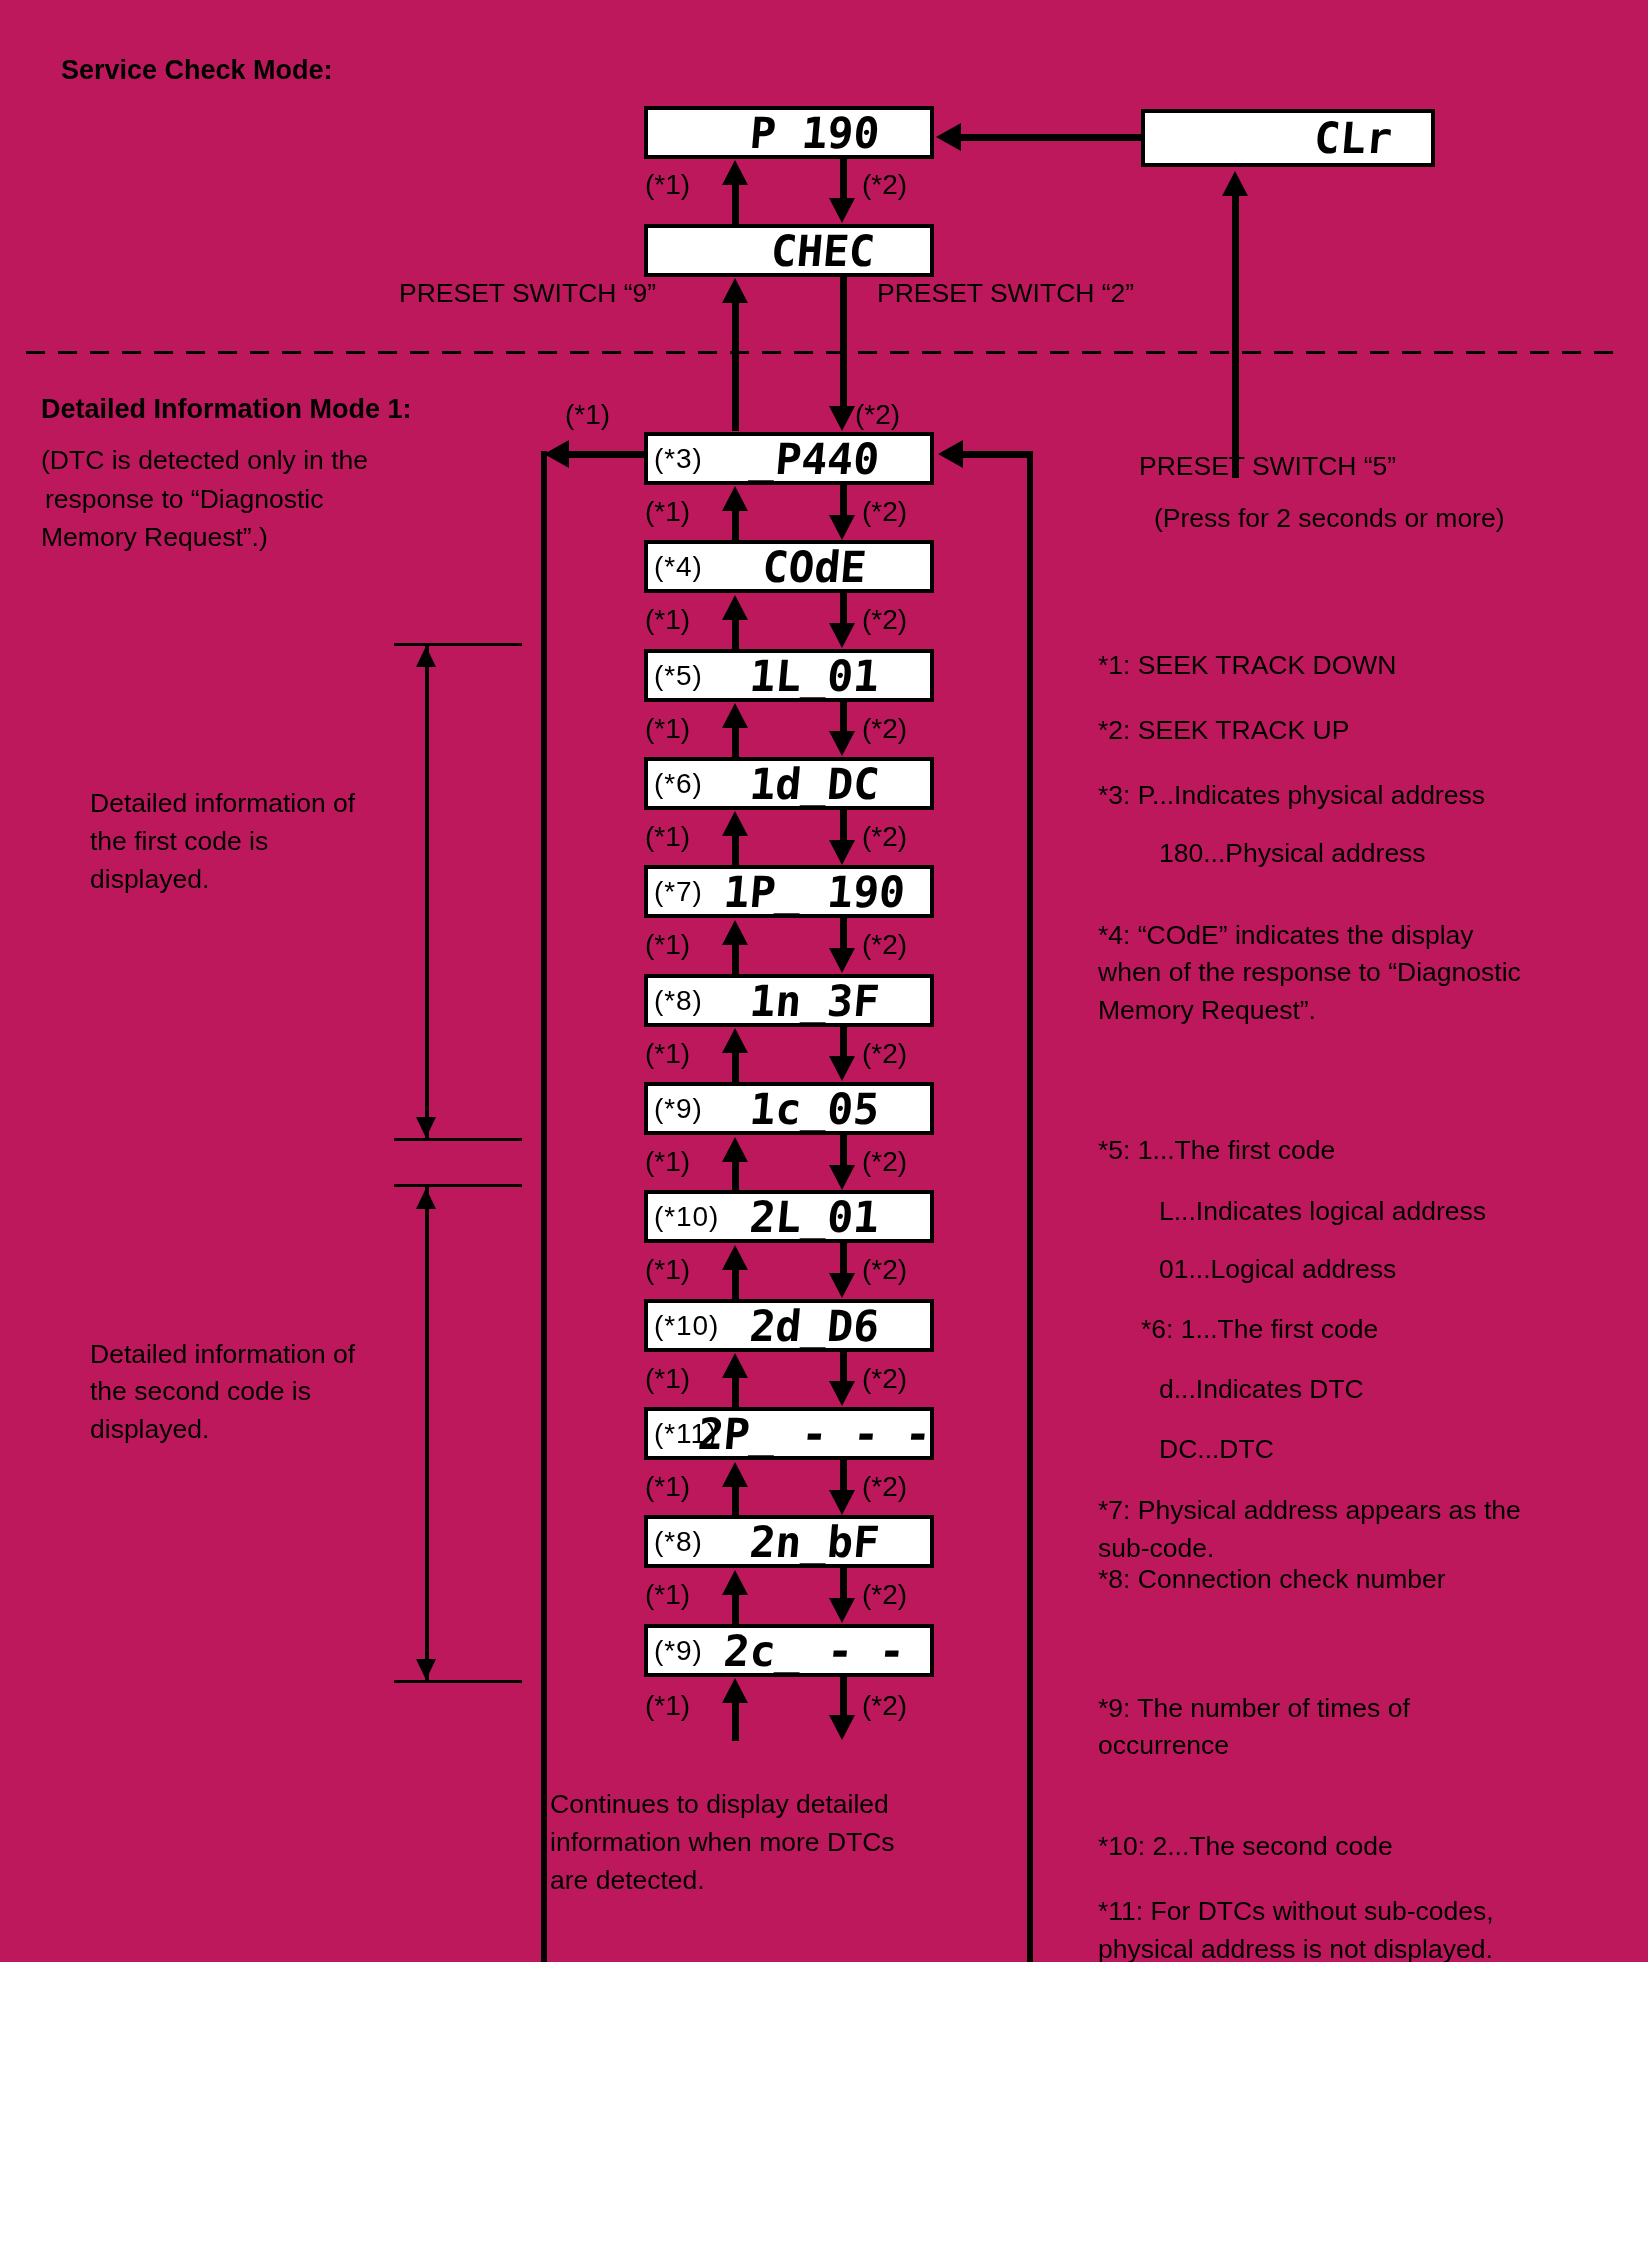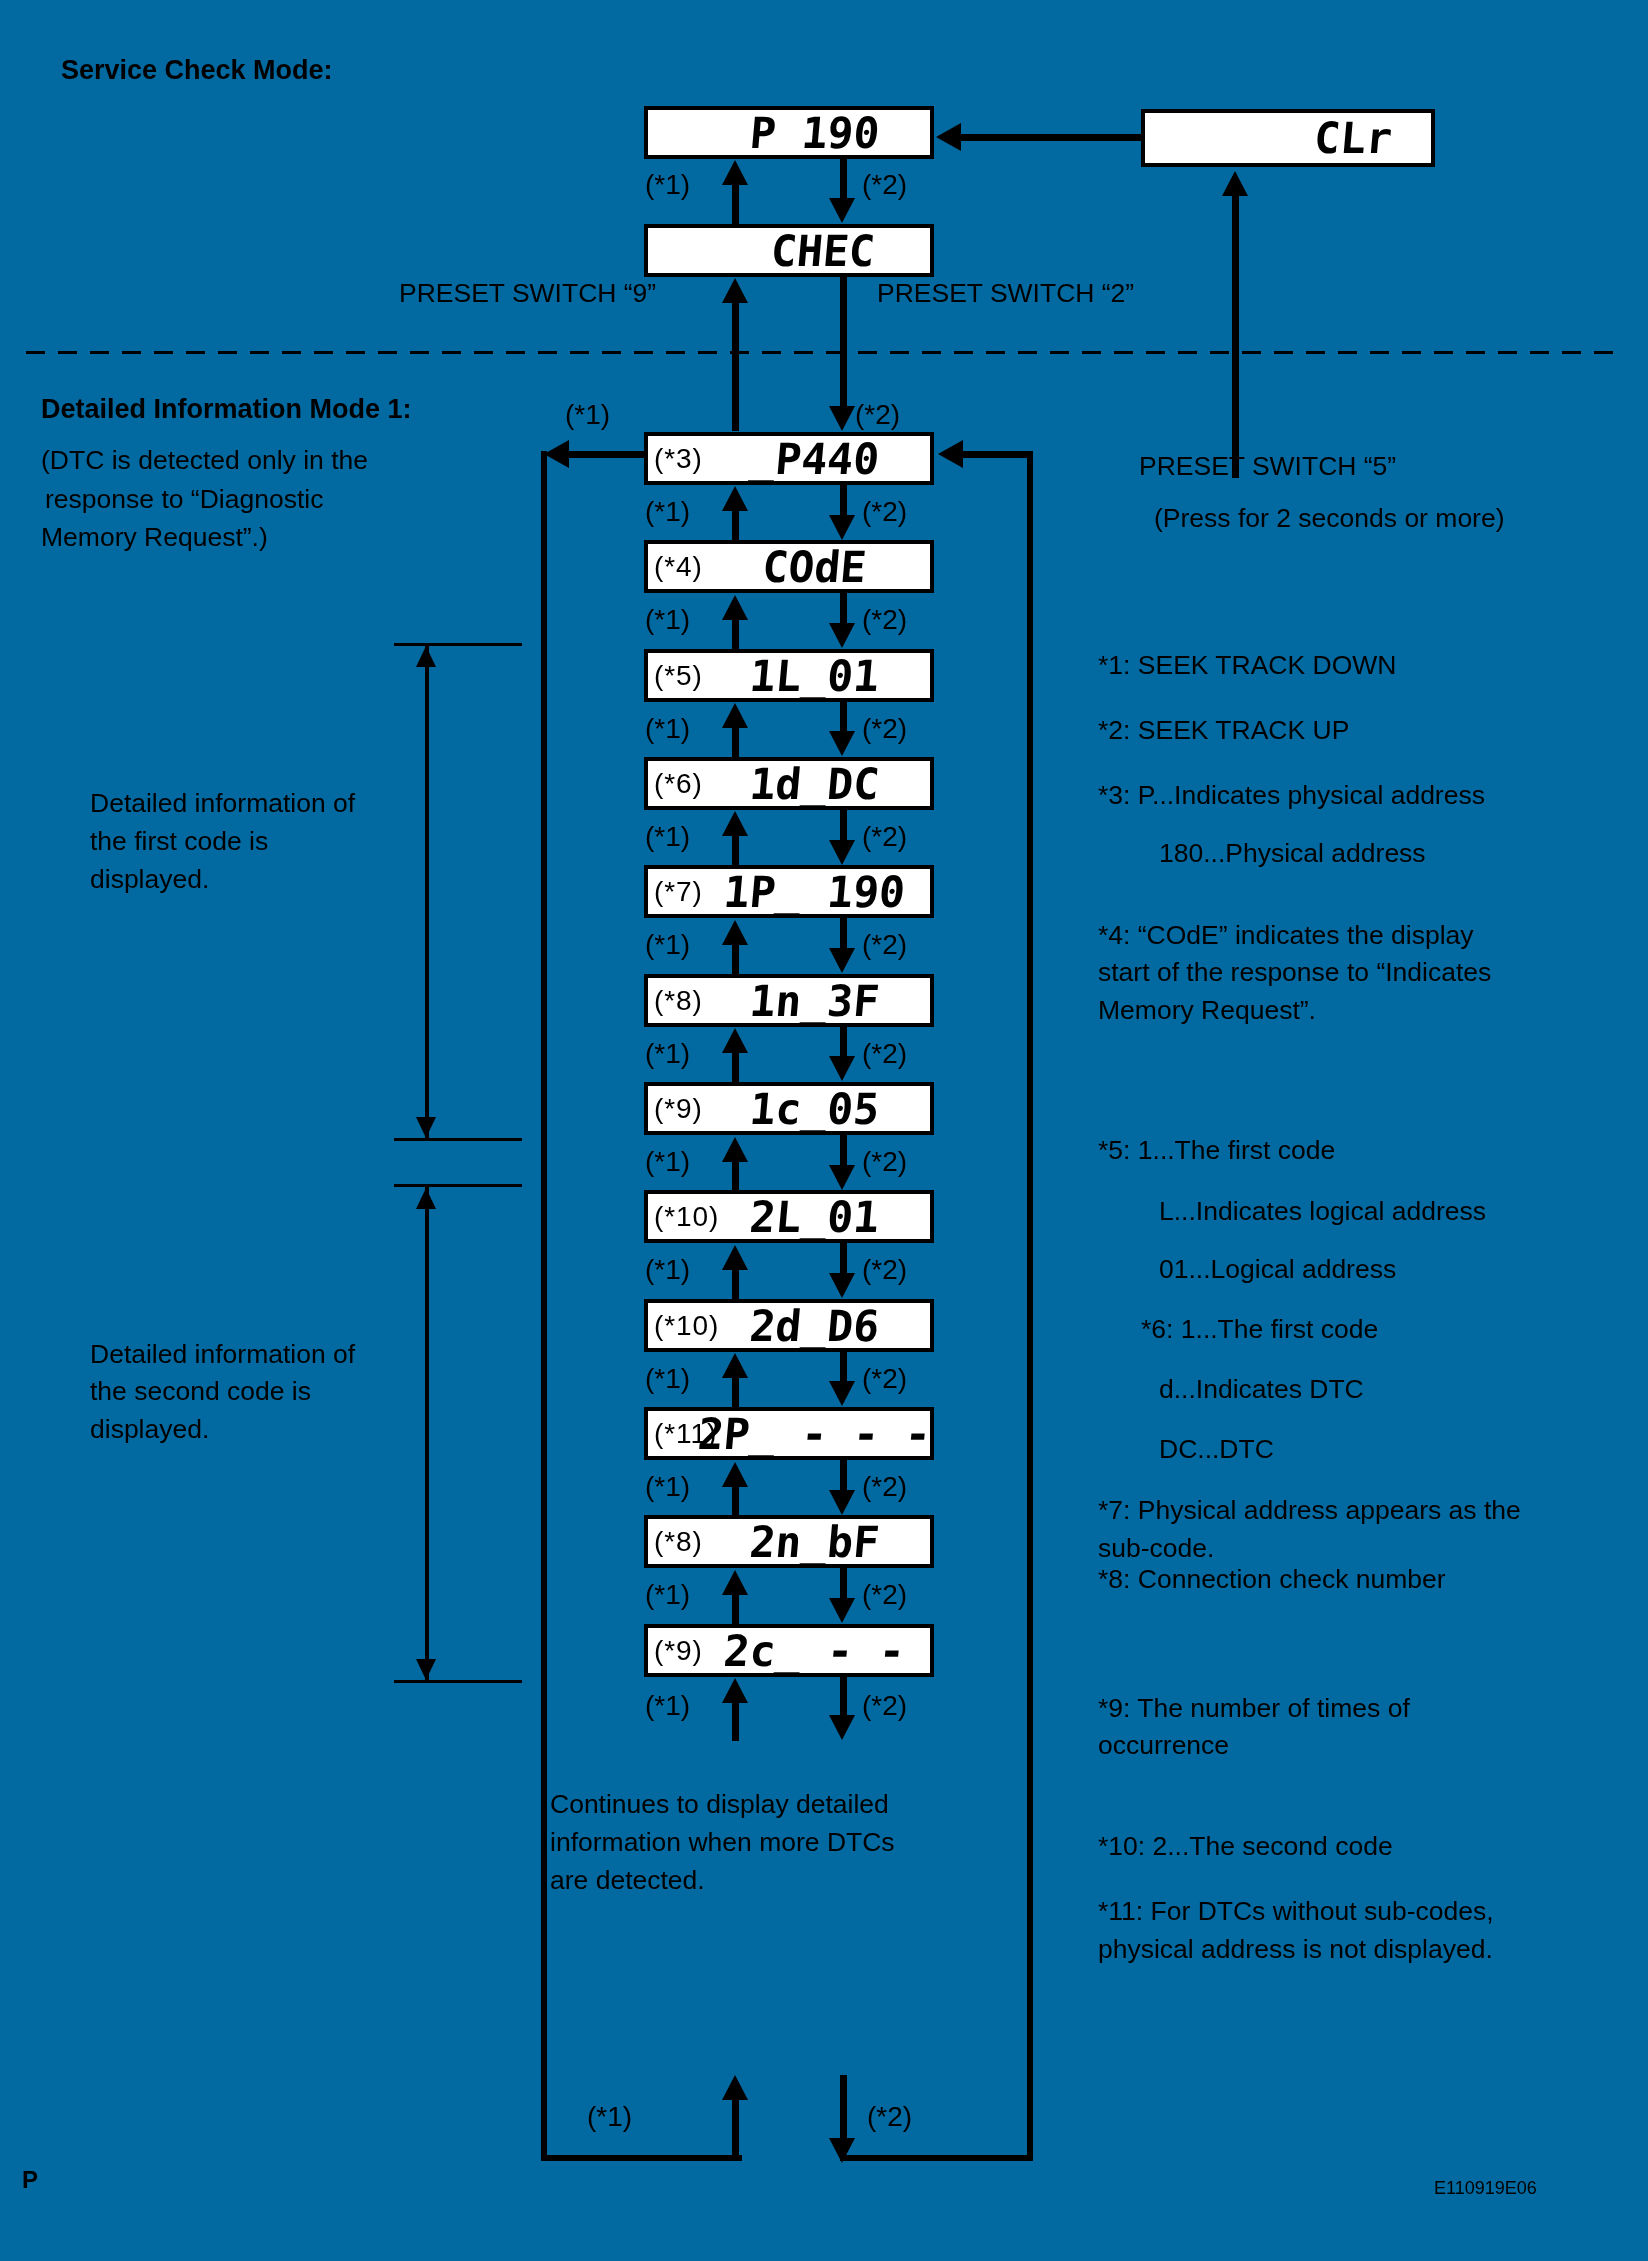--- a/index.html
+++ b/index.html
@@ -1,16 +1,16 @@
 <!DOCTYPE html>
 <html style="font-size:13.7px"><head>
 <meta charset="utf-8">
 <style>
   html,body{margin:0;padding:0;background:#fff;}
-  #page{position:relative;width:1649px;height:2261px;background:#0369a1;
+  #page{position:relative;width:1649px;height:1962px;background:#be185d;
         font-family:"Liberation Sans",sans-serif;color:#000;overflow:hidden;}
 
   
   .box{position:absolute;left:644px;width:290px;height:53px;border:4.3px solid #000;
        background:#fff;box-sizing:border-box;}
   .box .tag{position:absolute;left:6px;top:50%;transform:translateY(-50%);
             font-size:28px;letter-spacing:0.9px;}
   .lcd{position:absolute;inset:0;display:flex;align-items:center;justify-content:center;
        padding-left:51px;font-family:"DejaVu Sans Mono",monospace;font-weight:bold;
        font-size:43px;transform:skewX(-5deg);white-space:pre;}
@@ -256,21 +256,21 @@
 
   <div class="txt" style="left:550px;top:1789px;">Continues to display detailed</div>
   <div class="txt" style="left:550px;top:1827px;">information when more DTCs</div>
   <div class="txt" style="left:550px;top:1865px;">are detected.</div>
 
   <div class="txt" style="left:1098px;top:650px;">*1: SEEK TRACK DOWN</div>
   <div class="txt" style="left:1098px;top:715px;">*2: SEEK TRACK UP</div>
   <div class="txt" style="left:1098px;top:780px;">*3: P...Indicates physical address</div>
   <div class="txt" style="left:1159px;top:838px;">180...Physical address</div>
   <div class="txt" style="left:1098px;top:920px;">*4: “COdE” indicates the display</div>
-  <div class="txt" style="left:1098px;top:957px;">start of the response to “Indicates</div>
+  <div class="txt" style="left:1098px;top:957px;">when of the response to “Diagnostic</div>
   <div class="txt" style="left:1098px;top:995px;">Memory Request”.</div>
   <div class="txt" style="left:1098px;top:1135px;">*5: 1...The first code</div>
   <div class="txt" style="left:1159px;top:1196px;">L...Indicates logical address</div>
   <div class="txt" style="left:1159px;top:1254px;">01...Logical address</div>
   <div class="txt" style="left:1141px;top:1314px;">*6: 1...The first code</div>
   <div class="txt" style="left:1159px;top:1374px;">d...Indicates DTC</div>
   <div class="txt" style="left:1159px;top:1434px;">DC...DTC</div>
   <div class="txt" style="left:1098px;top:1495px;">*7: Physical address appears as the</div>
   <div class="txt" style="left:1098px;top:1533px;">sub-code.</div>
   <div class="txt" style="left:1098px;top:1564px;">*8: Connection check number</div>

